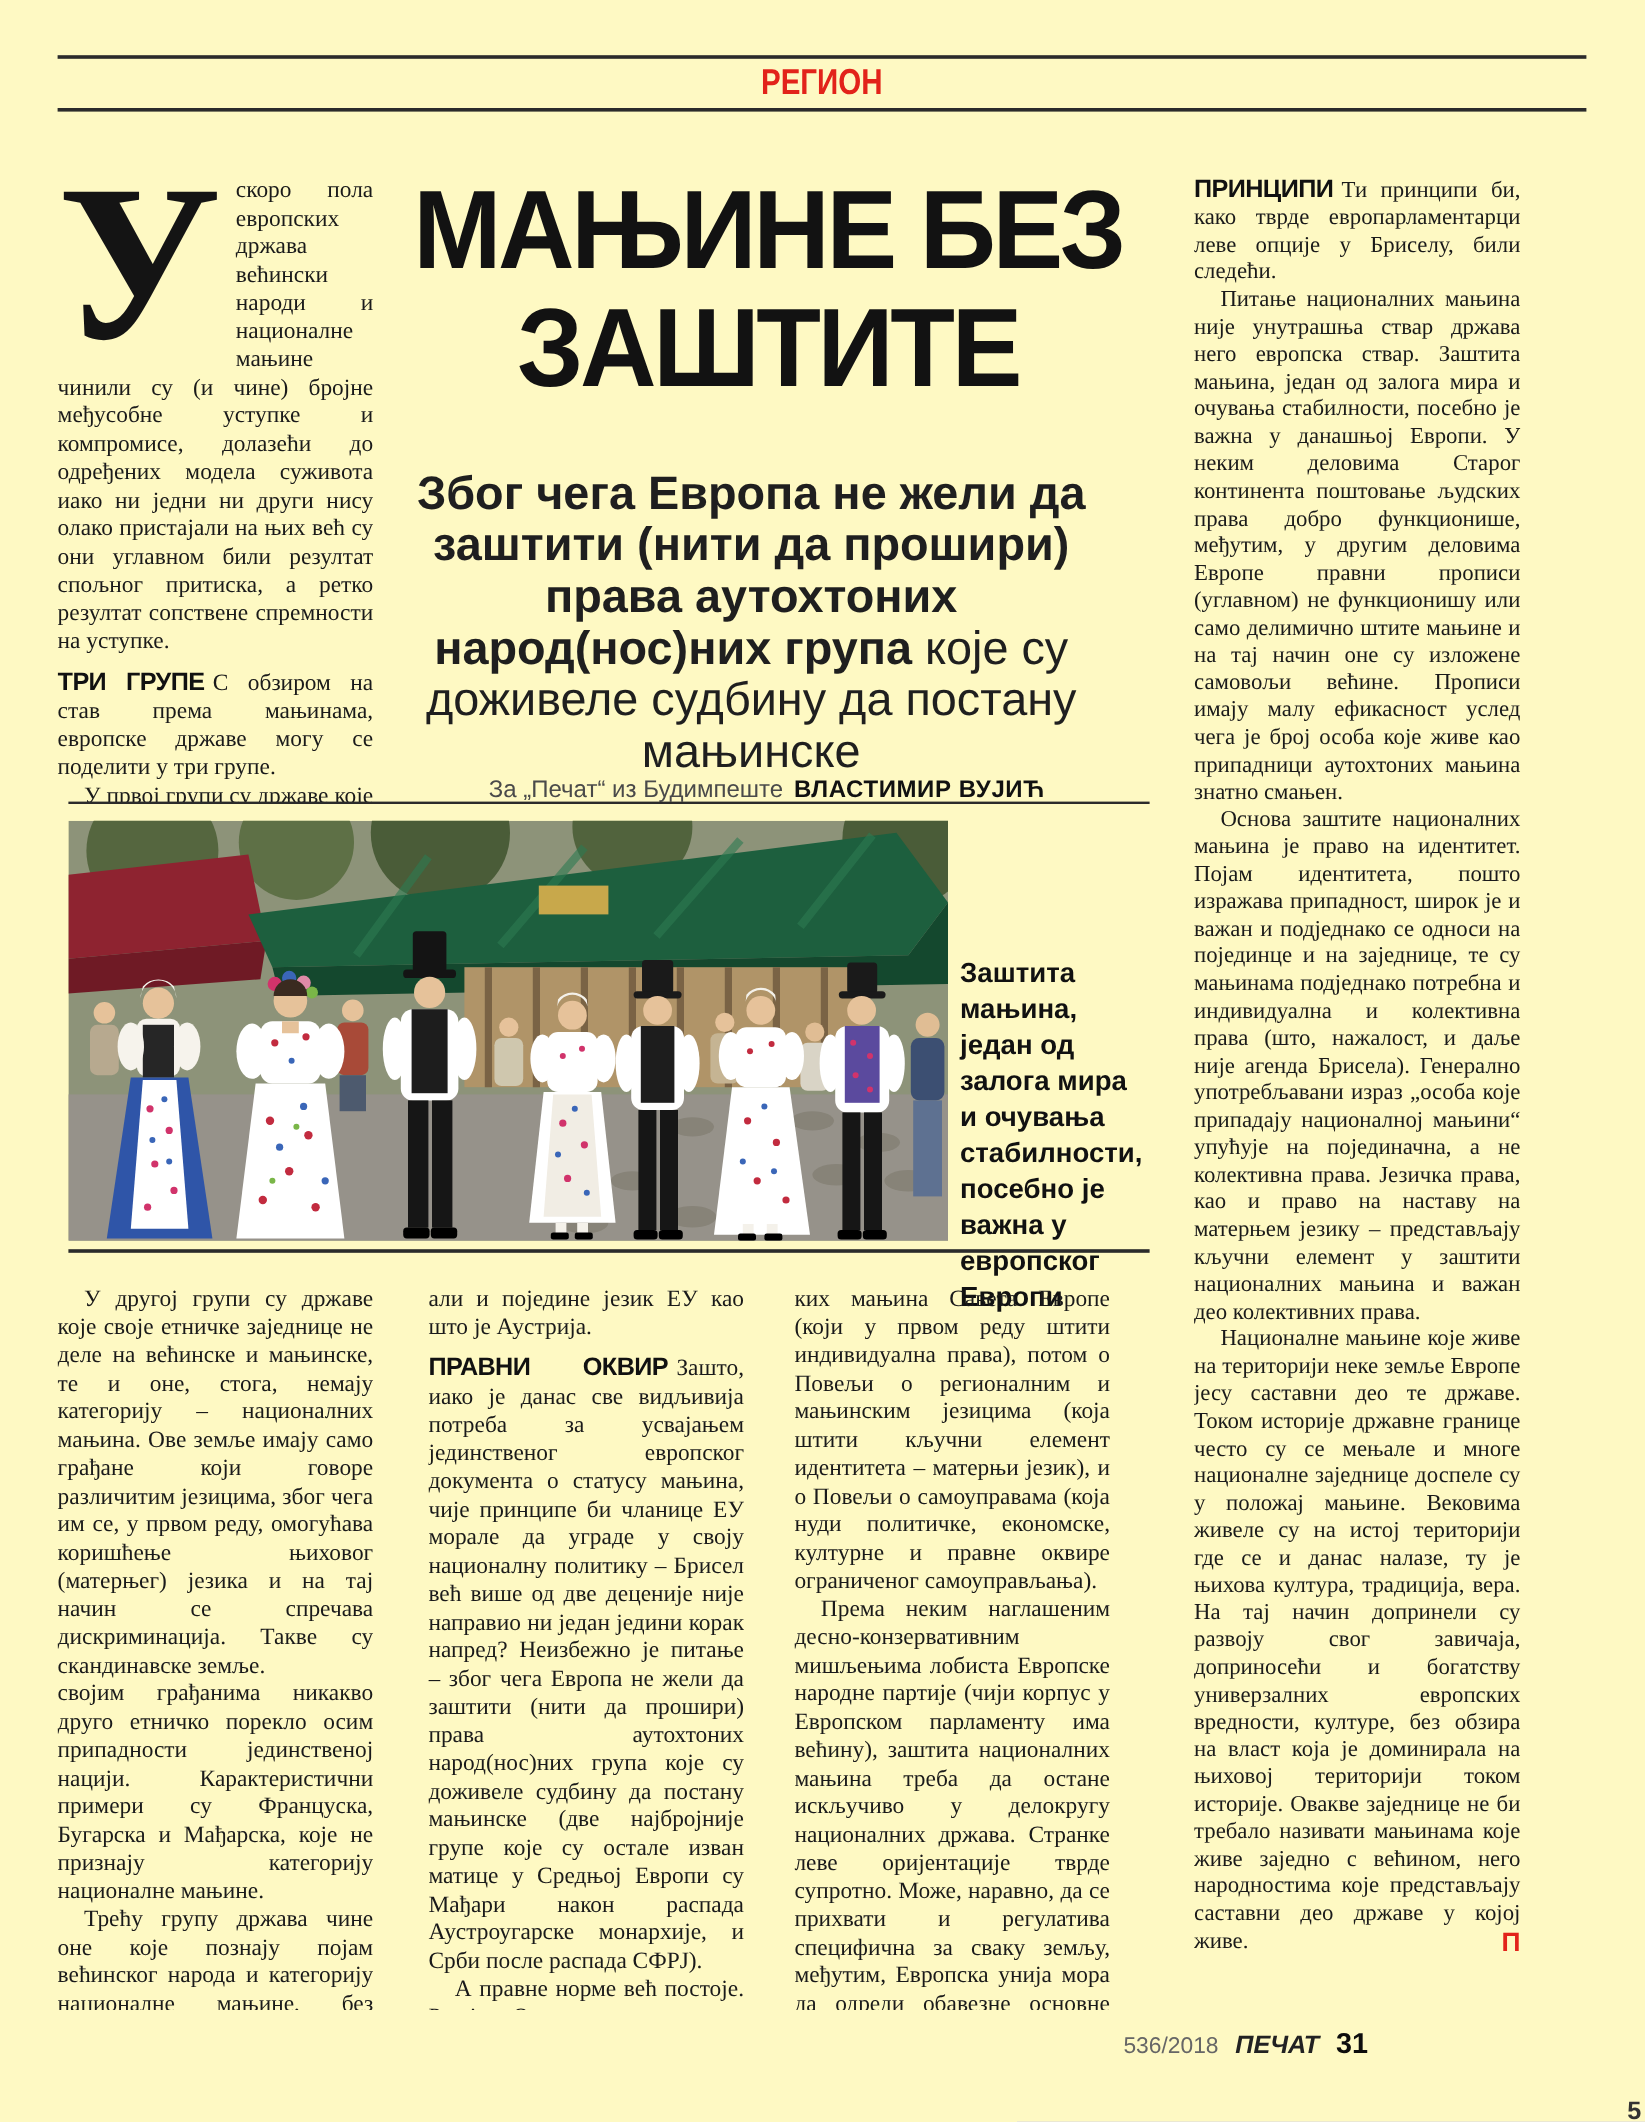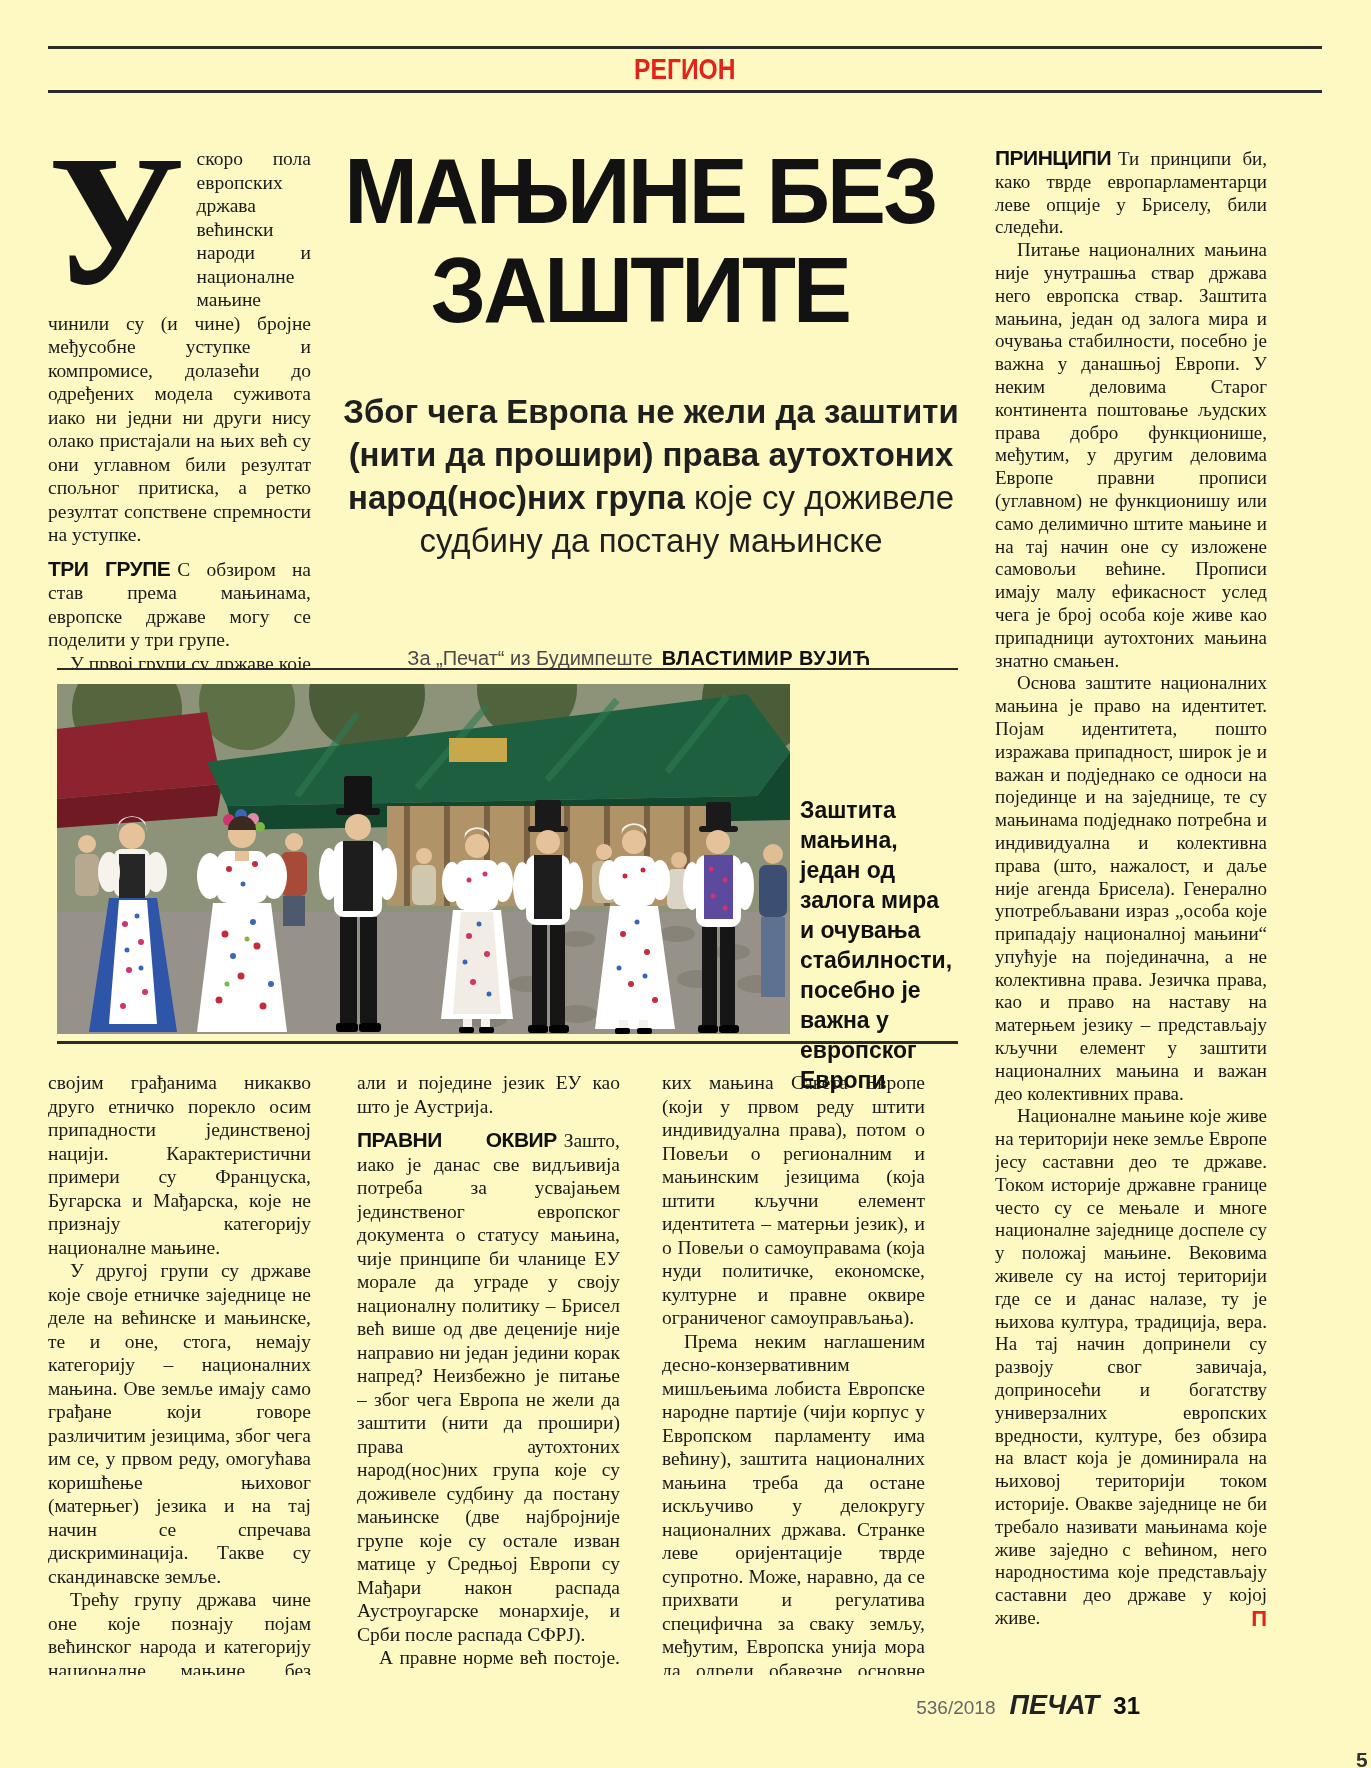--- a/index.html
+++ b/index.html
@@ -36,22 +36,22 @@
   .bcol3{left:662px;}
   .col4{left:995px;top:147px;width:272px;height:1532px;font-size:19px;line-height:22.8px;}
   
   .headline{
     position:absolute;left:320px;top:142px;width:640px;text-align:center;
     font-family:"Liberation Sans",sans-serif;font-weight:bold;color:#121212;
     font-size:93px;line-height:99px;letter-spacing:-3px;
     transform:scaleX(.95);transform-origin:center top;
   }
   .deck{
-    position:absolute;left:342px;top:390px;width:618px;text-align:center;
-    font-family:"Liberation Sans",sans-serif;font-size:33px;line-height:43px;color:#1f1f1f;
+    position:absolute;left:317px;top:390px;width:618px;text-align:center;
+    font-family:"Liberation Sans",sans-serif;font-size:39px;line-height:43px;color:#1f1f1f;
   }
   .deck .deck-bold{font-weight:bold;}
   .byline{
     position:absolute;left:330px;top:605px;width:618px;text-align:center;
     font-family:"Liberation Sans",sans-serif;font-size:20px;color:#4a4a4a;margin-top:42px;
   }
   .byline .author{font-weight:bold;color:#111;margin-left:9px;letter-spacing:0.5px;}
   
   .photo-rule-top{left:57px;top:668px;width:901px;height:2px;}
   .photo-rule-bottom{left:57px;top:1041px;width:901px;height:3px;}
@@ -62,21 +62,21 @@
   }
   .endmark{
     float:right;font-family:"Liberation Sans",sans-serif;font-weight:bold;
     color:#e2231a;font-size:22px;line-height:22px;margin-top:1px;
   }
   .footer{
     position:absolute;left:700px;top:1690px;width:440px;text-align:right;
     font-family:"Liberation Sans",sans-serif;color:#666;
   }
   .footer .issue{font-size:19px;}
-  .footer .mag{font-size:27px;font-weight:bold;font-style:italic;color:#222;margin-left:14px;}
+  .footer .mag{font-size:21px;font-weight:bold;font-style:italic;color:#222;margin-left:14px;}
   .footer .pagenum{font-size:24px;font-weight:bold;color:#0d0d0d;margin-left:14px;}
   .corner-mark{
     position:absolute;left:1356px;top:1748px;
     font-family:"Liberation Sans",sans-serif;font-size:21px;font-weight:bold;color:#333;
   }
 </style>
 </head>
 <body>
 
 <div class="page">
@@ -329,22 +329,22 @@
       <rect x="663" y="243" width="15" height="98" fill="#161616"></rect>
       <rect x="641" y="341" width="20" height="8" rx="3" fill="#000"></rect>
       <rect x="662" y="341" width="20" height="8" rx="3" fill="#000"></rect>
     </g>
   </svg>
 
   <div class="caption">Заштита мањина, један од залога мира и очувања стабилности, посебно је важна у европског Европи</div>
   <div class="rule photo-rule-bottom"></div>
 
   <div class="col bcol bcol1">
+    <p class="body-p indent">У другој групи су државе које своје етничке заједнице не деле на већинске и мањинске, те и оне, стога, немају категорију – националних мањина. Ове земље имају само грађане који говоре различитим језицима, због чега им се, у првом реду, омогућава коришћење њиховог (матерњег) језика и на тај начин се спречава дискриминација. Такве су скандинавске земље.</p>
     <p class="body-p">својим грађанима никакво друго етничко порекло осим припадности јединственој нацији. Карактеристични примери су Француска, Бугарска и Мађарска, које не признају категорију националне мањине.</p>
-    <p class="body-p indent">У другој групи су државе које своје етничке заједнице не деле на већинске и мањинске, те и оне, стога, немају категорију – националних мањина. Ове земље имају само грађане који говоре различитим језицима, због чега им се, у првом реду, омогућава коришћење њиховог (матерњег) језика и на тај начин се спречава дискриминација. Такве су скандинавске земље.</p>
     <p class="body-p indent">Трећу групу држава чине оне које познају појам већинског народа и категорију националне мањине, без обзира на то како је они службено називали. У ову групу убрајају се бројне европске државе у транзицији,</p>
   </div>
 
   <div class="col bcol bcol2">
     <p class="body-p">али и поједине језик ЕУ као што је Аустрија.</p>
     <p class="body-p subhead-p"><span class="subhead">ПРАВНИ ОКВИР</span><span>Зашто, иако је данас све видљивија потреба за усвајањем јединственог европског документа о статусу мањина, чије принципе би чланице ЕУ морале да уграде у своју националну политику – Брисел већ више од две деценије није направио ни један једини корак напред? Неизбежно је питање – због чега Европа не жели да заштити (нити да прошири) права аутохтоних народ(нос)них група које су доживеле судбину да постану мањинске (две најбројније групе које су остале изван матице у Средњој Европи су Мађари након распада Аустроугарске монархије, и Срби после распада СФРЈ).</span></p>
     <p class="body-p indent">А правне норме већ постоје. Реч је о Оквирном споразуму о заштити националних и етнич-</p>
   </div>
 
   <div class="col bcol bcol3">

